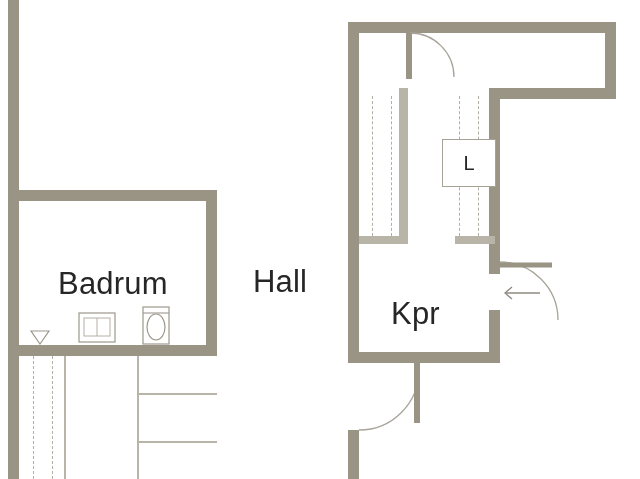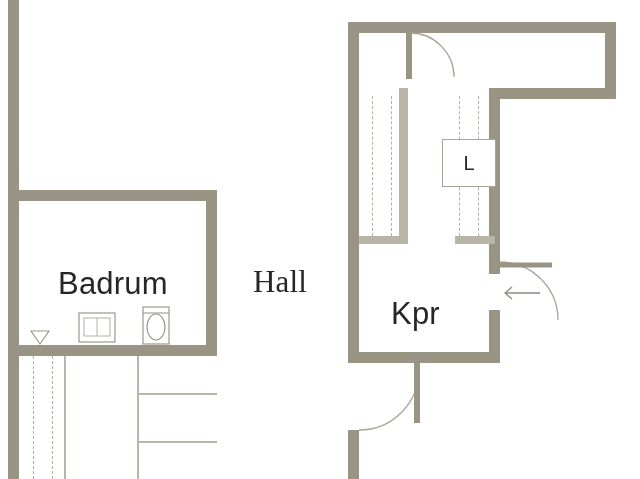--- a/index.html
+++ b/index.html
@@ -110,21 +110,21 @@
   <div class="dashline" style="left:372px; top:96px; height:140px;"></div>
   <div class="dashline" style="left:391px; top:96px; height:140px;"></div>
   <div class="dashline" style="left:459px; top:96px; height:140px;"></div>
   <div class="dashline" style="left:478px; top:96px; height:140px;"></div>
 
   <div class="boxL" style="left:442px; top:139px; width:52px; height:46px;">
     <span class="label-small" style="position:static;">L</span>
   </div>
 
   <div class="label" style="left:58px; top:266px;">Badrum</div>
-  <div class="label" style="left:253px; top:264px;font-family:Liberation Serif, serif;">Hall</div>
+  <div class="label" style="left:253px; top:264px;">Hall</div>
   <div class="label" style="left:391px; top:296px;">Kpr</div>
 
   <svg class="overlay" viewBox="0 0 640 479">
 
     <g>
       <polygon points="31,331 49,331 40,344" fill="none" stroke="#9d988e" stroke-width="1.2"></polygon>
     </g>
 
     <g>
       <rect x="79" y="313" width="36" height="29" fill="#ffffff" stroke="#9d988e" stroke-width="1.2"></rect>

